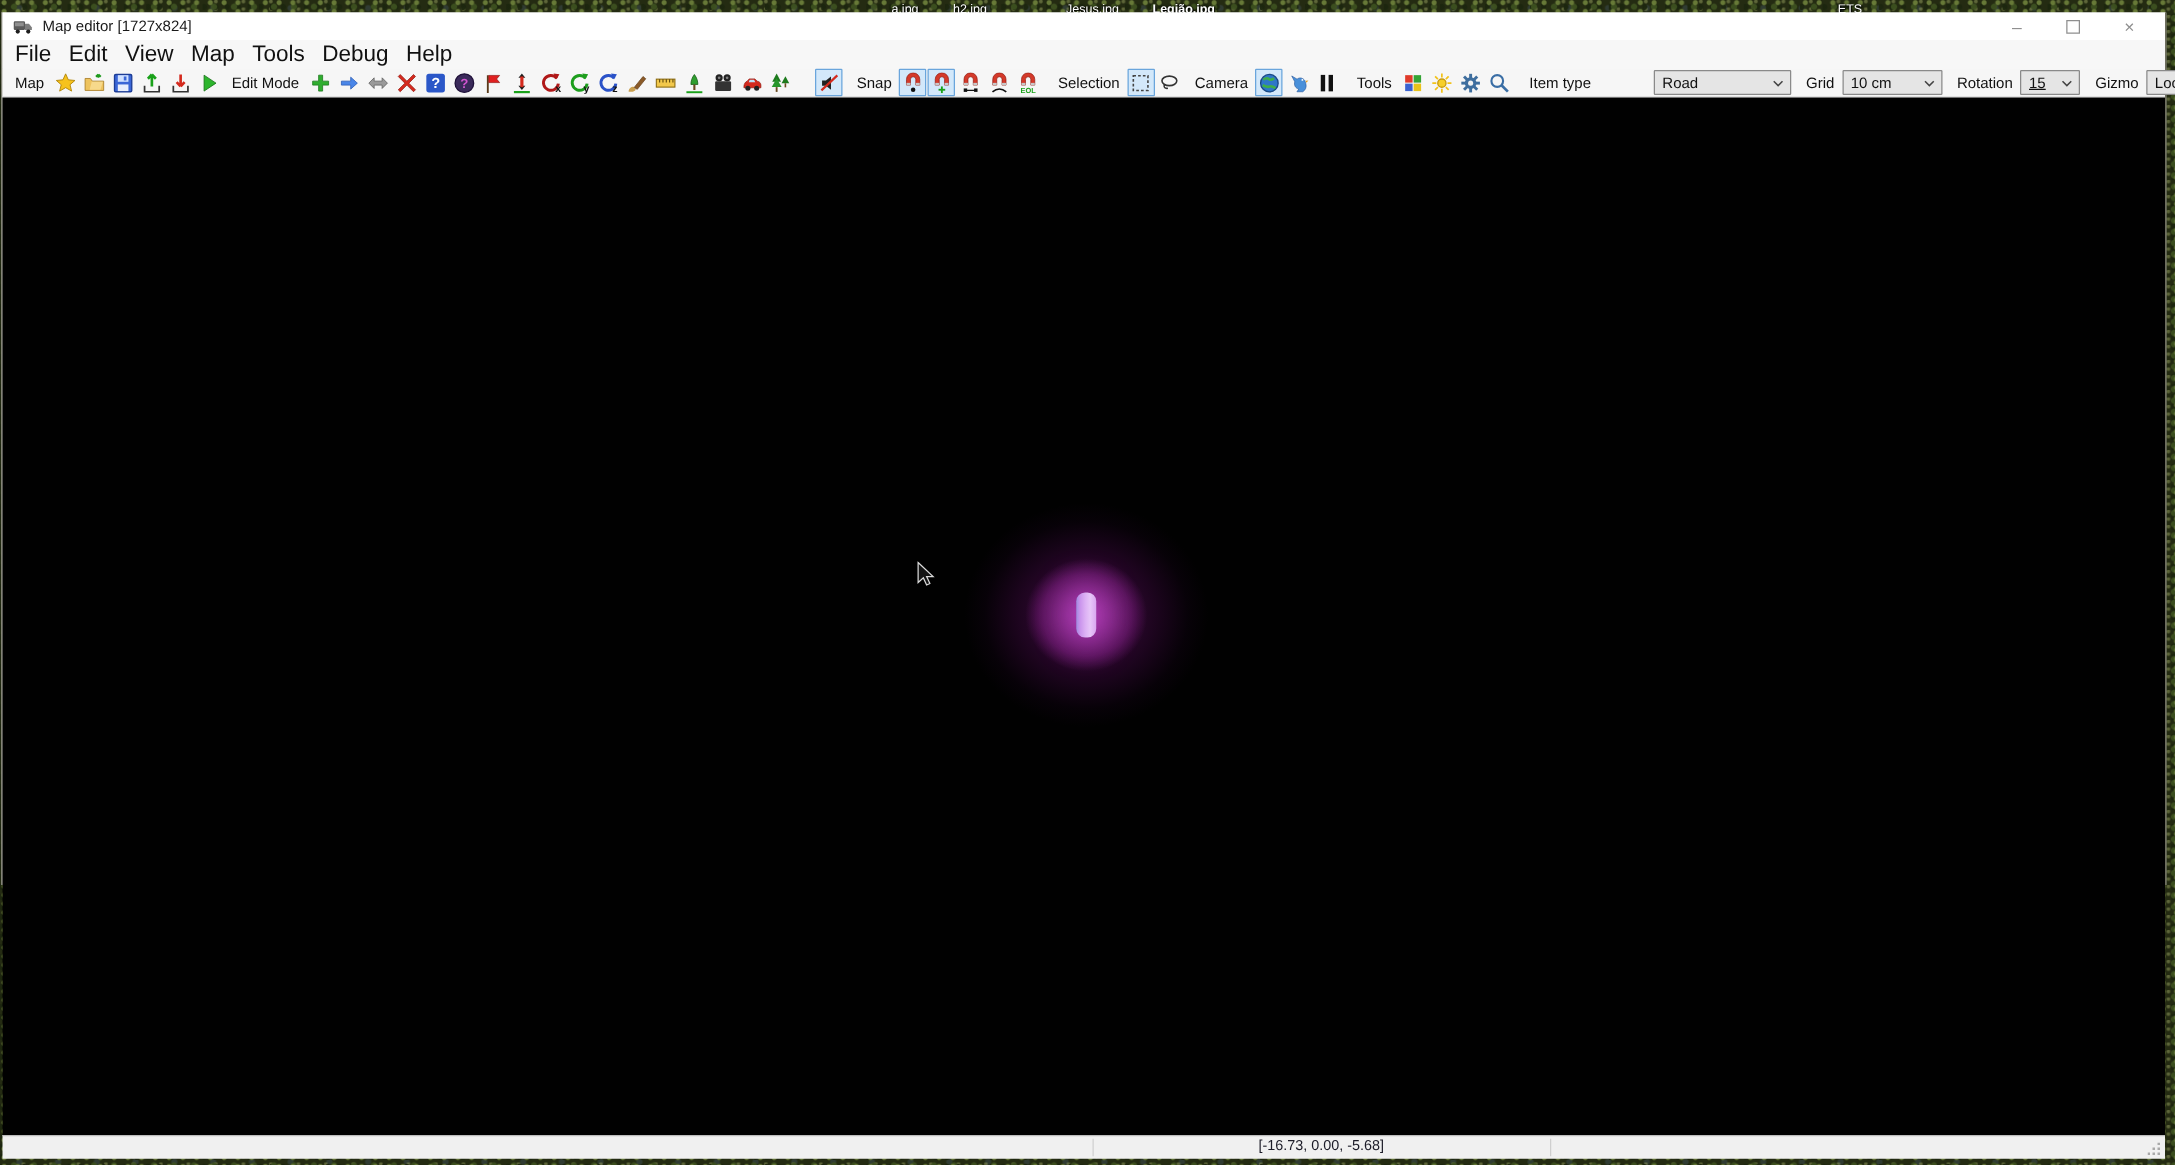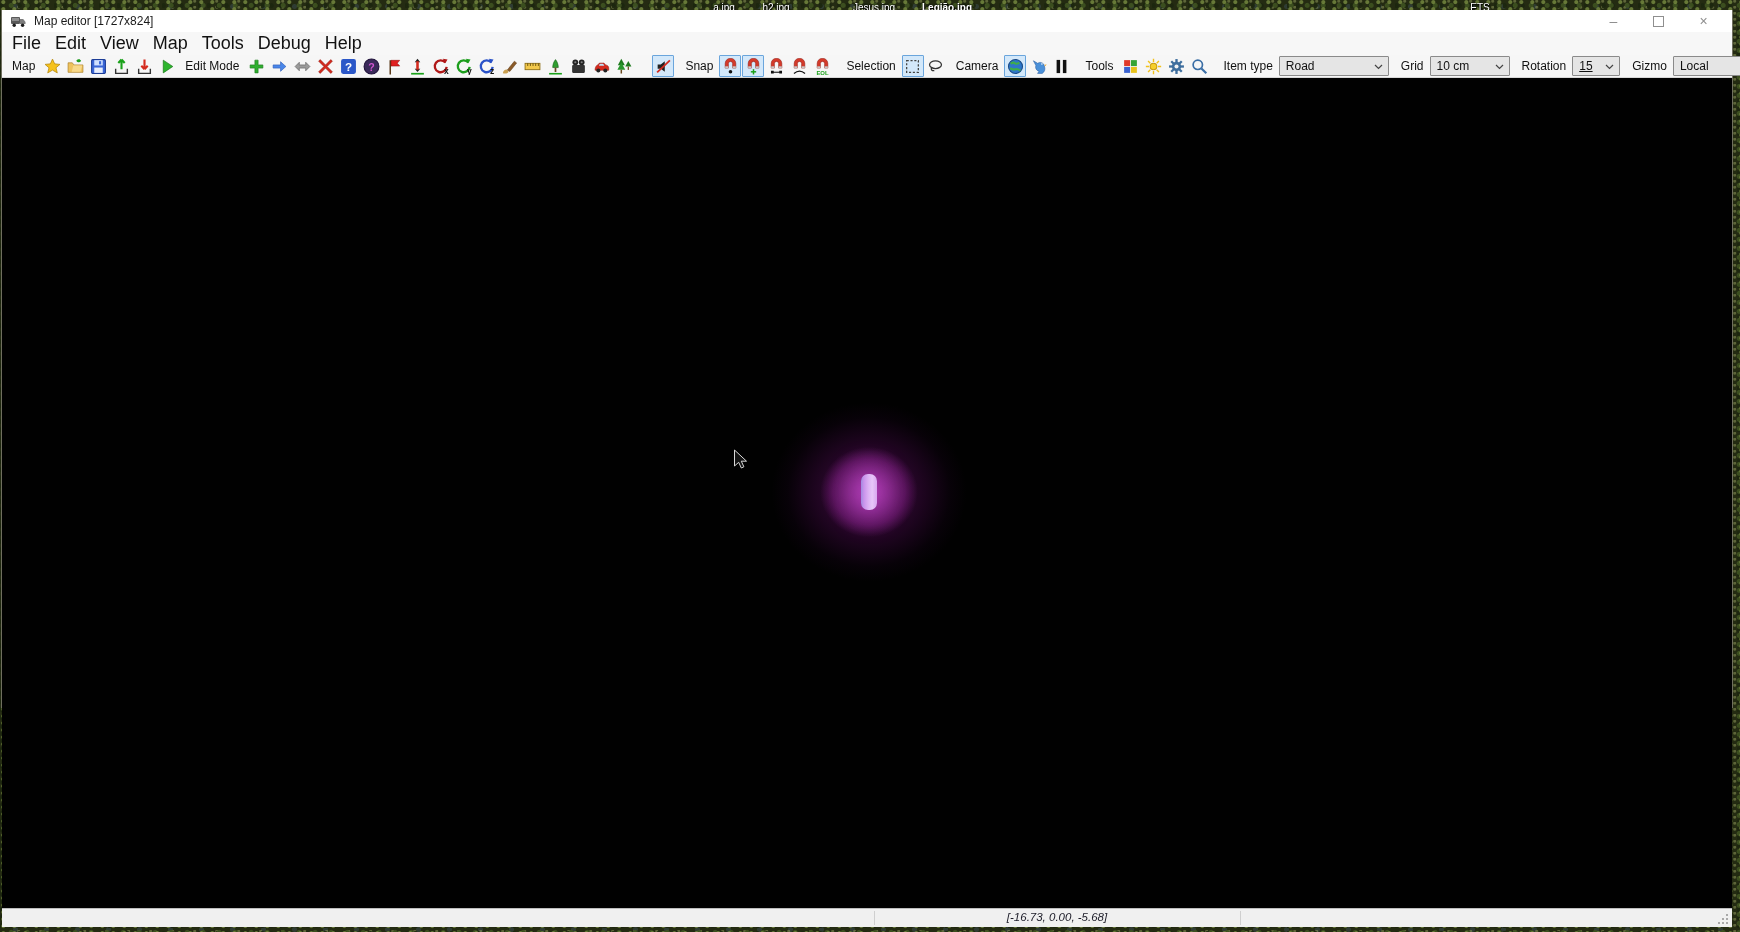--- a/index.html
+++ b/index.html
@@ -80,21 +80,21 @@
   }
   .road-item{
     position:absolute;left:859px;top:396px;width:16px;height:36px;border-radius:7px;
     background:linear-gradient(90deg,#9f8ce0 0%,#c993ec 18%,#dcb0f4 45%,#e7c6f8 70%,#d9a6f0 100%);
     box-shadow:0 0 26px 8px rgba(190,60,200,.45);
   }
   #cursor{position:absolute;left:731px;top:371px;}
   
   #statusbar{
     position:relative;height:19px;background:#f0f0f0;border-top:1px solid #bdbdbd;
-    font-size:11.5px;color:#1c1c28;box-sizing:border-box;font-style:italic;
+    font-size:11.5px;color:#1c1c28;box-sizing:border-box;
   }
   .sb-sep{position:absolute;top:2px;bottom:2px;width:1px;background:#cfcfcf;}
   #coords{position:absolute;left:1055px;top:2px;transform:translateX(-50%);}
   #grip{position:absolute;right:3px;bottom:2px;}
 </style>
 </head>
 <body>
 
 <div id="desktop">
   <div id="desktop-labels">
@@ -477,21 +477,21 @@
       </div>
       <div class="tbtn">
         <span class="ticon">
           <svg viewBox="0 0 16 16">
             <circle cx="6.4" cy="6.4" r="4.4" fill="none" stroke="#3a6ea5" stroke-width="1.6"></circle>
             <path d="M9.8 9.8l4.6 4.6" stroke="#3a6ea5" stroke-width="2"></path>
           </svg>
         </span>
       </div>
       <span class="tb-label">Item type</span>
-      <div class="combo" style="width: 110px;">
+      <div class="combo" style="width: 110px; margin-left: 44px;">
         <span>Road</span>
         <span><svg width="9" height="6" viewBox="0 0 9 6">
             <path d="M1 1l3.5 3.5L8 1" stroke="#444" stroke-width="1.2" fill="none"></path>
           </svg></span>
       </div>
       <span class="tb-label">Grid</span>
       <div class="combo" style="width: 80px;">
         <span>10 cm</span>
         <span><svg width="9" height="6" viewBox="0 0 9 6">
             <path d="M1 1l3.5 3.5L8 1" stroke="#444" stroke-width="1.2" fill="none"></path>

